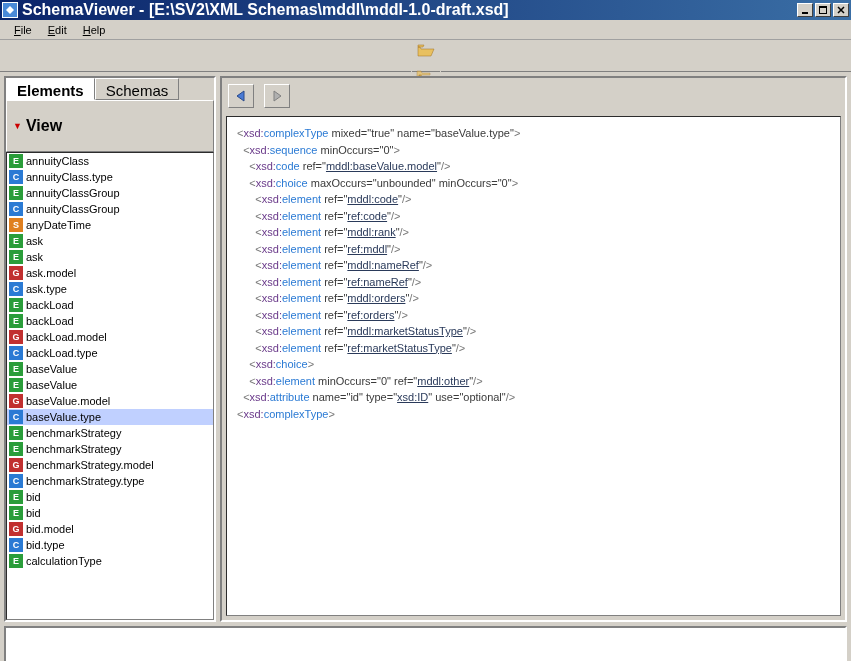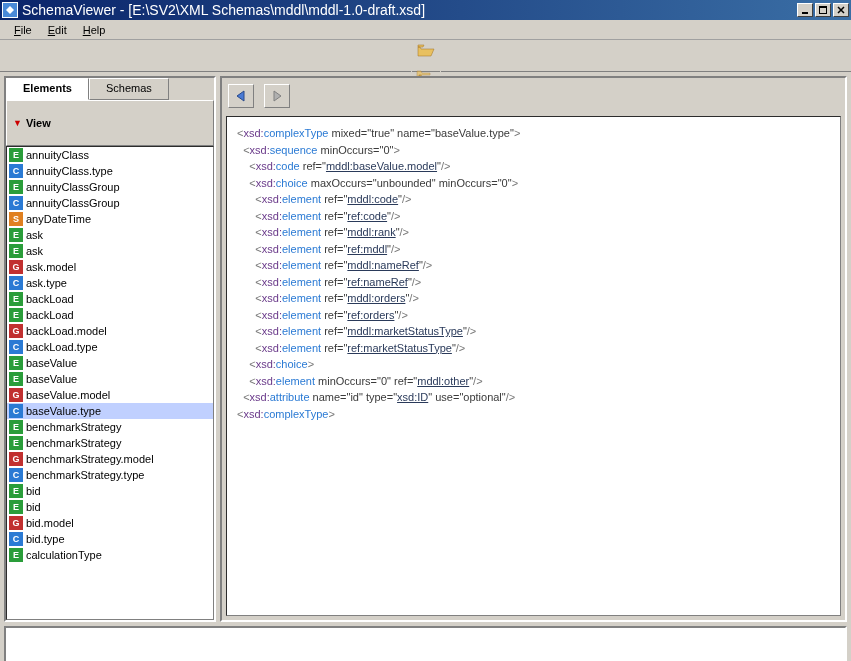--- a/index.html
+++ b/index.html
@@ -1,39 +1,39 @@
 <!DOCTYPE html>
 <html><head>
 <meta charset="utf-8">
 <style>
 * { box-sizing: border-box; margin: 0; padding: 0; }
 body { font-family: "Tahoma", "MS Sans Serif", sans-serif; font-size: 11px; background: #d4d0c8; width: 851px; height: 661px; overflow: hidden; }
 
 .titlebar { background: linear-gradient(to right, #0a246a, #3a6ea5); height: 20px; display: flex; align-items: center; padding: 0 2px; color: white; }
 .titlebar-icon { width: 16px; height: 16px; background: #4a8ad8; border: 1px solid #fff; margin-right: 4px; display: flex; align-items: center; justify-content: center; }
 .titlebar-icon svg { width: 10px; height: 10px; }
-.titlebar-text { flex: 1; font-weight: normal; font-size: 14px; }
+.titlebar-text { flex: 1; font-weight: bold; font-size: 16px; }
 .win-buttons { display: flex; gap: 2px; }
 .win-btn { width: 16px; height: 14px; background: #d4d0c8; border: 1px solid; border-color: #fff #404040 #404040 #fff; display: flex; align-items: center; justify-content: center; font-size: 10px; font-family: "Marlett", sans-serif; cursor: pointer; }
 
 .menubar { background: #d4d0c8; height: 20px; display: flex; align-items: center; padding: 0 6px; border-bottom: 1px solid #a0a0a0; }
 .menu-item { padding: 2px 8px; cursor: pointer; }
 .menu-item u { text-decoration: underline; }
 
 .toolbar { background: #d4d0c8; height: 32px; display: flex; align-items: center; padding: 2px 4px; gap: 8px; border-bottom: 1px solid #808080; flex-direction: column; }
 .tool-btn { width: 30px; height: 26px; border: 1px solid #d4d0c8; display: flex; align-items: center; justify-content: center; cursor: pointer; }
 .divider { width: 1px; height: 22px; background: #808080; border-right: 1px solid #fff; }
 
 .main { display: flex; height: 554px; padding: 4px; gap: 4px; }
 
 .left-panel { width: 212px; background: #d4d0c8; border: 2px solid; border-color: #808080 #fff #fff #808080; display: flex; flex-direction: column; }
 .tabs { display: flex; height: 22px; background: #d4d0c8; }
-.tab { padding: 3px 16px; background: #d4d0c8; border: 1px solid; border-color: #fff #808080 #808080 #fff; cursor: pointer; font-size: 11px; }
+.tab { padding: 3px 10px; background: #d4d0c8; border: 1px solid; border-color: #fff #808080 #808080 #fff; cursor: pointer; font-size: 15px; }
 .tab.active { background: #fff; border-bottom: 1px solid #fff; font-weight: bold; position: relative; z-index: 1; }
-.view-header { background: #d4d0c8; padding: 16px 6px; border: 1px solid; border-color: #fff #808080 #808080 #fff; display: flex; align-items: center; font-size: 11px; font-weight: bold; }
+.view-header { background: #d4d0c8; padding: 16px 6px; border: 1px solid; border-color: #fff #808080 #808080 #fff; display: flex; align-items: center; font-size: 16px; font-weight: bold; }
 .view-header::before { content: "▼"; color: #c00; margin-right: 4px; font-size: 9px; }
 
 .tree-container { flex: 1; background: #fff; border: 1px inset #808080; overflow-y: scroll; overflow-x: scroll; position: relative; }
 .tree-list { list-style: none; }
 .tree-item { display: flex; align-items: center; padding: 1px 2px; cursor: pointer; white-space: nowrap; font-size: 11px; height: 16px; }
 .tree-item.selected { background: #c0d0ff; }
 .type-badge { width: 14px; height: 14px; display: inline-flex; align-items: center; justify-content: center; font-size: 9px; font-weight: bold; color: #fff; margin-right: 3px; flex-shrink: 0; }
 .badge-E { background: #2a9d3a; }
 .badge-C { background: #2a7ad4; }
 .badge-G { background: #c13030; }

